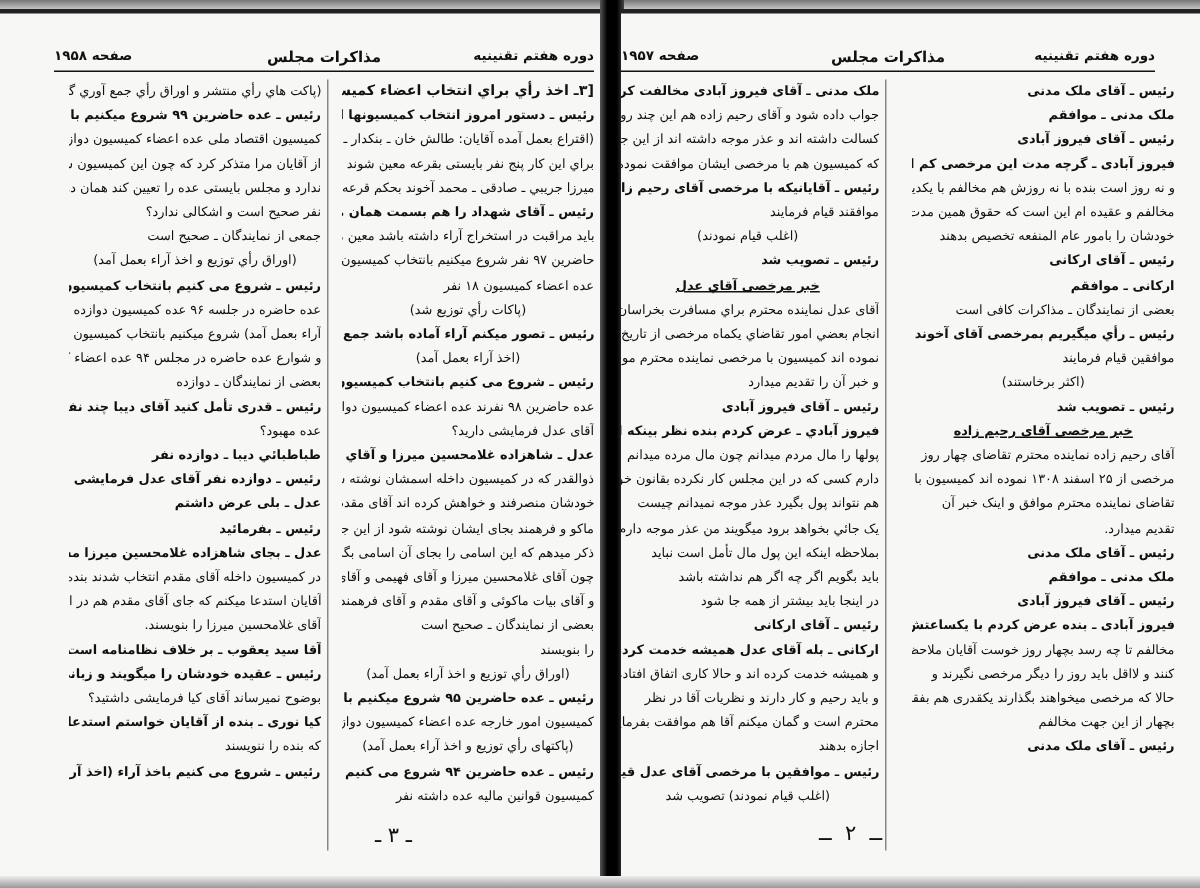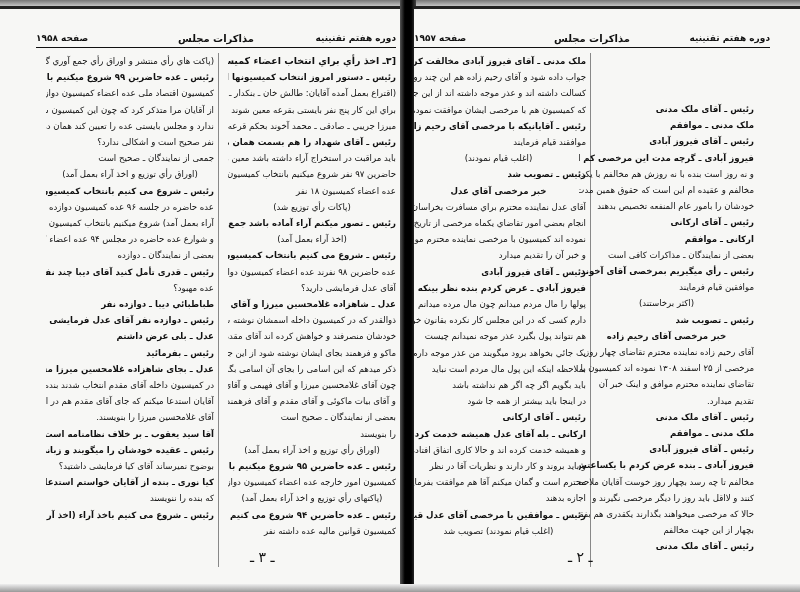--- a/index.html
+++ b/index.html
@@ -33,35 +33,35 @@
   .header .h-right { right:0; }
   .header .h-center { left:50%; transform:translateX(-50%); font-size:10px; }
   .header .h-left { left:0; }
 
   .col {
     position:absolute; top:44px; direction:rtl; text-align:right;
     font-size:8.6px; line-height:16.2px;
   }
   .page.left .col.c1 { right:8px; width:168px; }
   .page.left .col.c2 { right:190px; width:168px; }
-  .page.right .col.c1 { right:46px; width:175px;margin-top:48px; }
+  .page.right .col.c1 { right:17px; width:175px; }
   .page.right .col.c2 { right:214px; width:175px; }
 
   .col-divider { position:absolute; top:44px; bottom:20px; width:1px; background:#888; }
   .page.left .col-divider { left:218px; }
   .page.right .col-divider { left:176px; }
 
   .line { white-space:nowrap; overflow:hidden; }
   .line.center { text-align:center; }
   .line.speaker { font-weight:bold; }
   .section-title { font-weight:bold; font-size:9.5px; }
-  .subhead { text-align:center; font-weight:bold; }
+  .subhead { text-align:center; text-decoration:underline; font-weight:bold; }
   .folio { position:absolute; bottom:22px; font-size:14px; letter-spacing:2px; }
   .page.left .folio { left:250px; }
-  .page.right .folio { left:154px; }
+  .page.right .folio { left:132px;font-family:Liberation Mono, monospace; }
 </style>
 </head>
 <body>
 
 <div class="spread">
   <div class="top-shadow"></div>
 
   <div class="page left">
     <div class="header">
       <span class="h-right">دوره هفتم تقنینیه</span>
@@ -187,27 +187,27 @@
         <div class="line">آقای عدل نماینده محترم براي مسافرت بخراسان</div>
         <div class="line">انجام بعضي امور تقاضاي یکماه مرخصی از تاریخ حرکت</div>
         <div class="line">نموده اند کمیسیون با مرخصی نماینده محترم موافقت</div>
         <div class="line">و خبر آن را تقدیم میدارد</div>
         <div class="line speaker">رئیس ـ آقای فیروز آبادی</div>
         <div class="line speaker">فیروز آبادي ـ عرض کردم بنده نظر بینکه این</div>
         <div class="line">پولها را مال مردم میدانم چون مال مرده میدانم</div>
         <div class="line">دارم کسی که در این مجلس کار نکرده بقانون خود</div>
         <div class="line">هم نتواند پول بگیرد عذر موجه نمیدانم چیست</div>
         <div class="line">یک جائي بخواهد برود میگویند من عذر موجه دارم</div>
-        <div class="line">بملاحظه اینکه این پول مال مردم است نباید</div>
+        <div class="line">بملاحظه اینکه این پول مال تأمل است نباید</div>
         <div class="line">باید بگویم اگر چه اگر هم نداشته باشد</div>
         <div class="line">در اینجا باید بیشتر از همه جا شود</div>
         <div class="line speaker">رئیس ـ آقای ارکانی</div>
         <div class="line speaker">ارکانی ـ بله آقای عدل همیشه خدمت کرده اند</div>
         <div class="line">و همیشه خدمت کرده اند و حالا کاری اتفاق افتاده</div>
-        <div class="line">و باید بروند و کار دارند و نظریات آقا در نظر</div>
+        <div class="line">و باید رحیم و کار دارند و نظریات آقا در نظر</div>
         <div class="line">محترم است و گمان میکنم آقا هم موافقت بفرمایند</div>
         <div class="line">اجازه بدهند</div>
         <div class="line speaker">رئیس ـ موافقین با مرخصی آقای عدل قیام</div>
         <div class="line center">(اغلب قیام نمودند) تصویب شد</div>
       </div>
     <div class="folio">ـ ۲ ـ</div>
   </div>
 
   <div class="bottom-shade"></div>
 </div>

